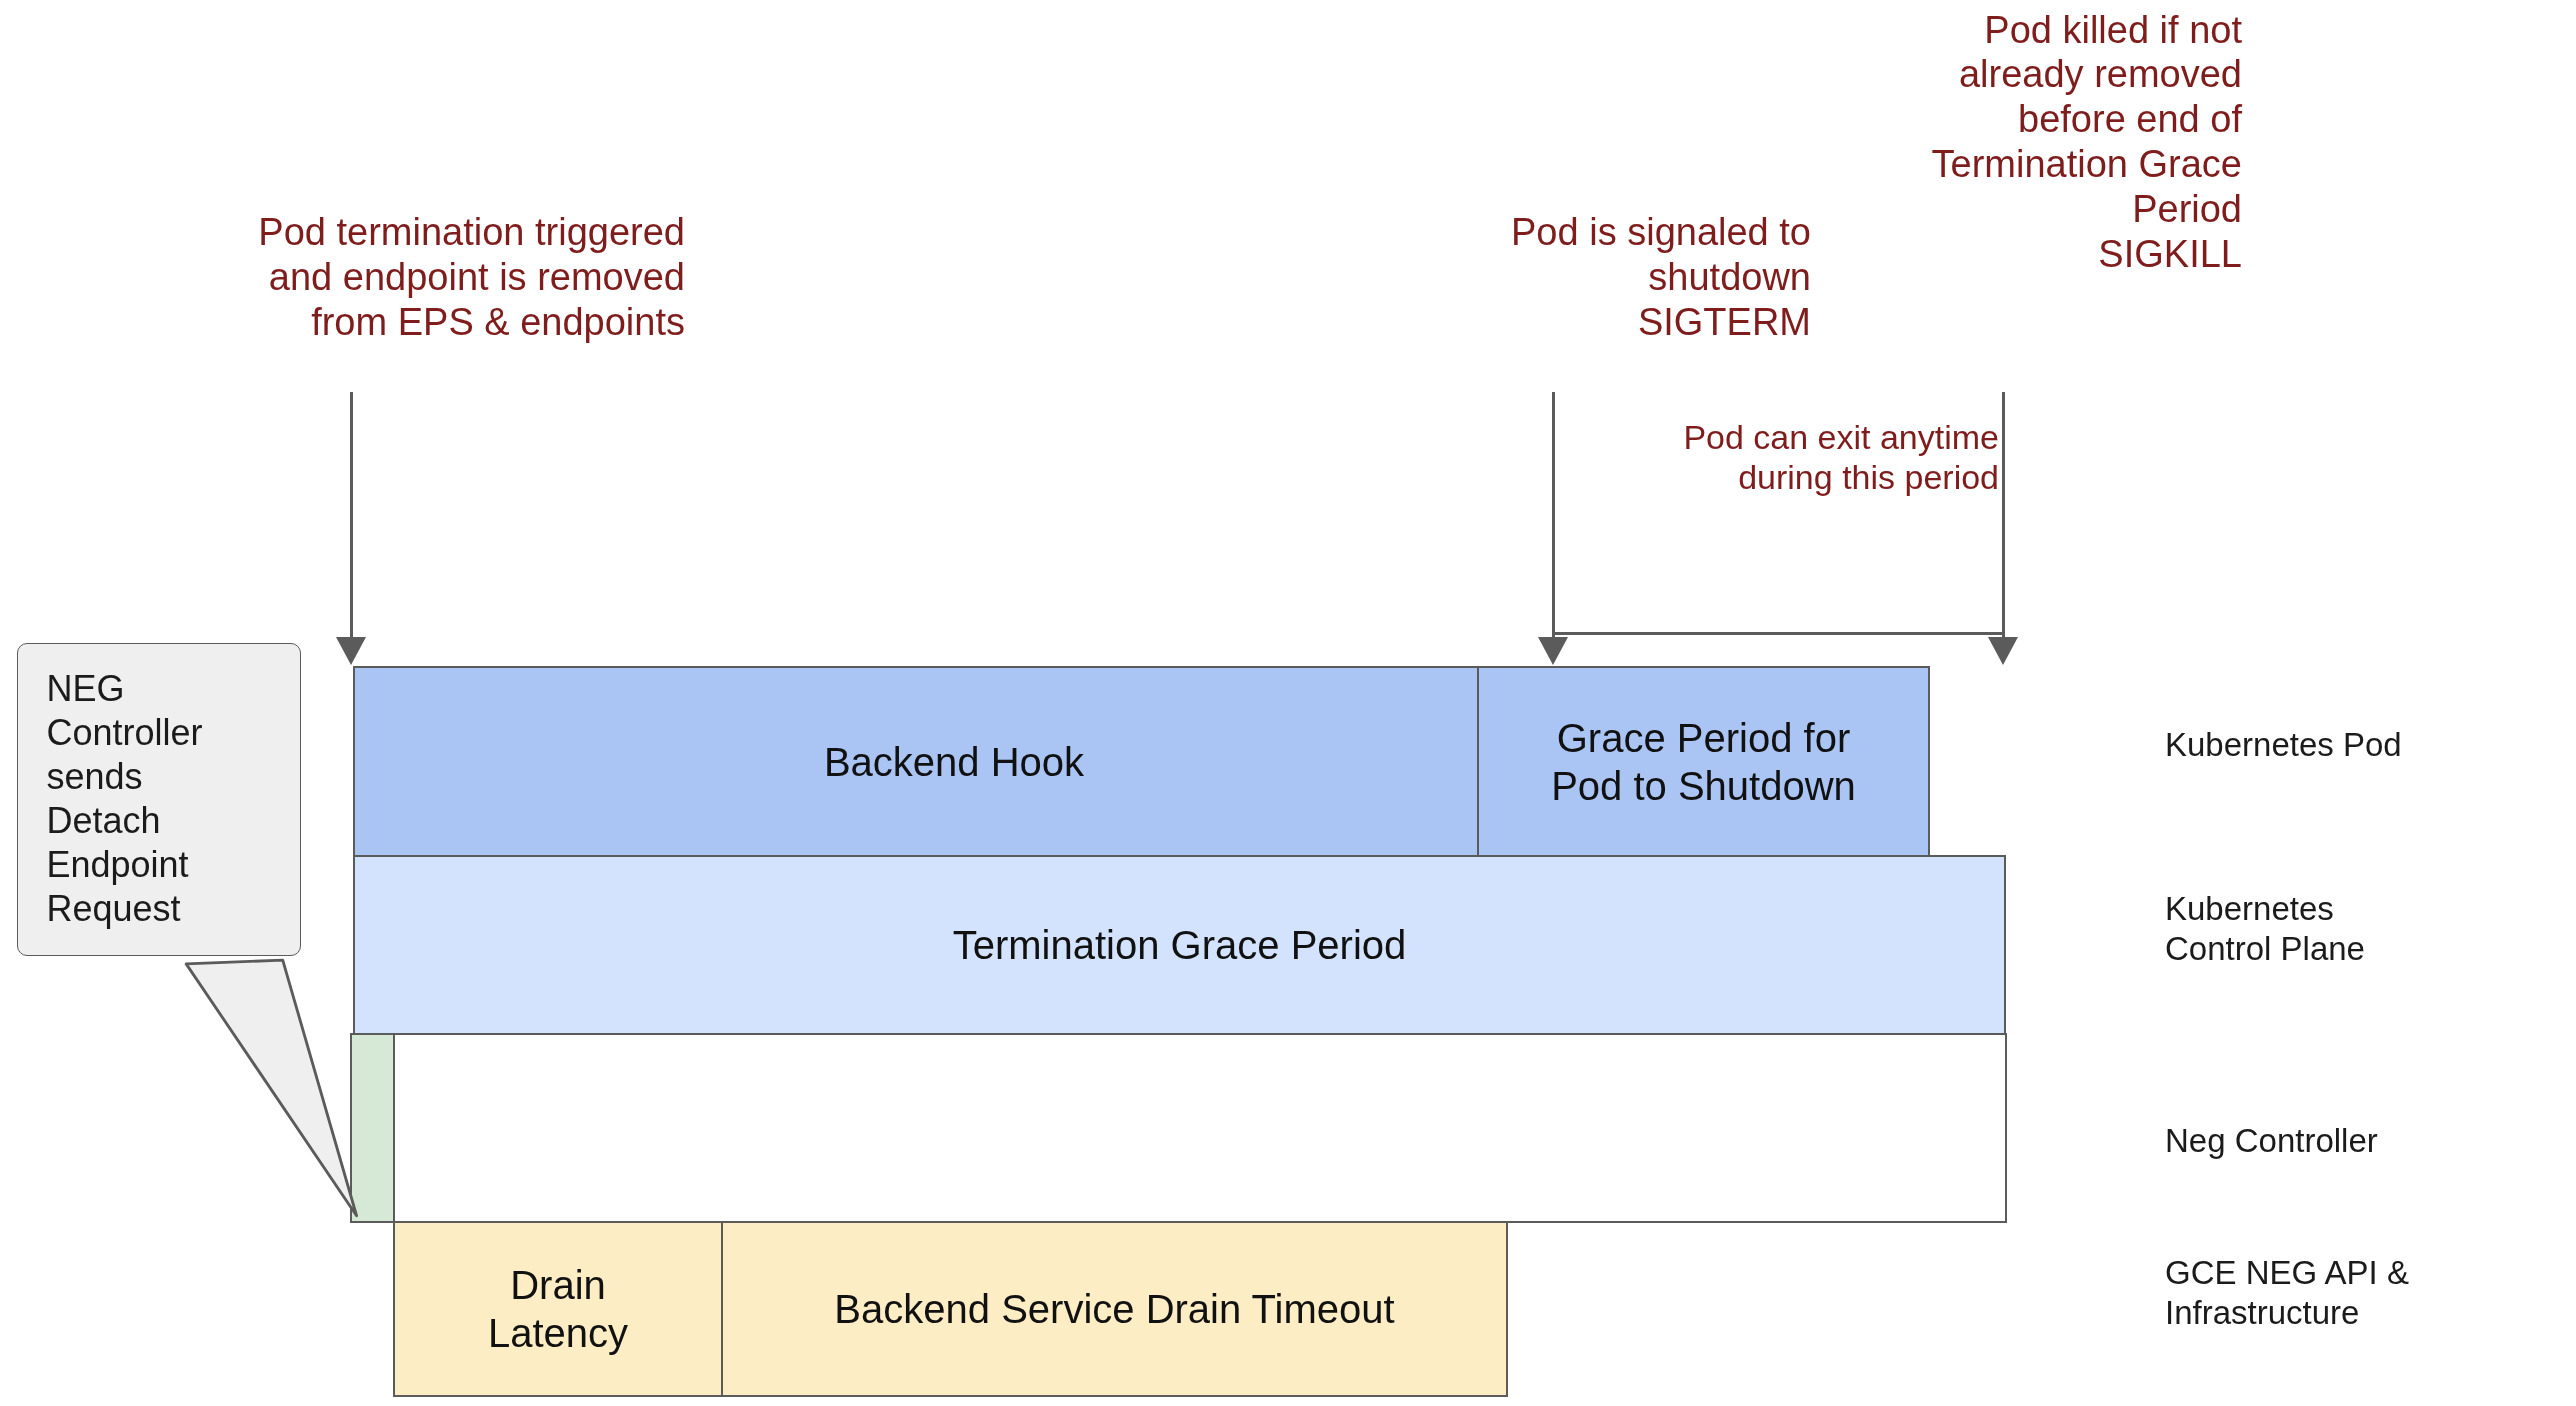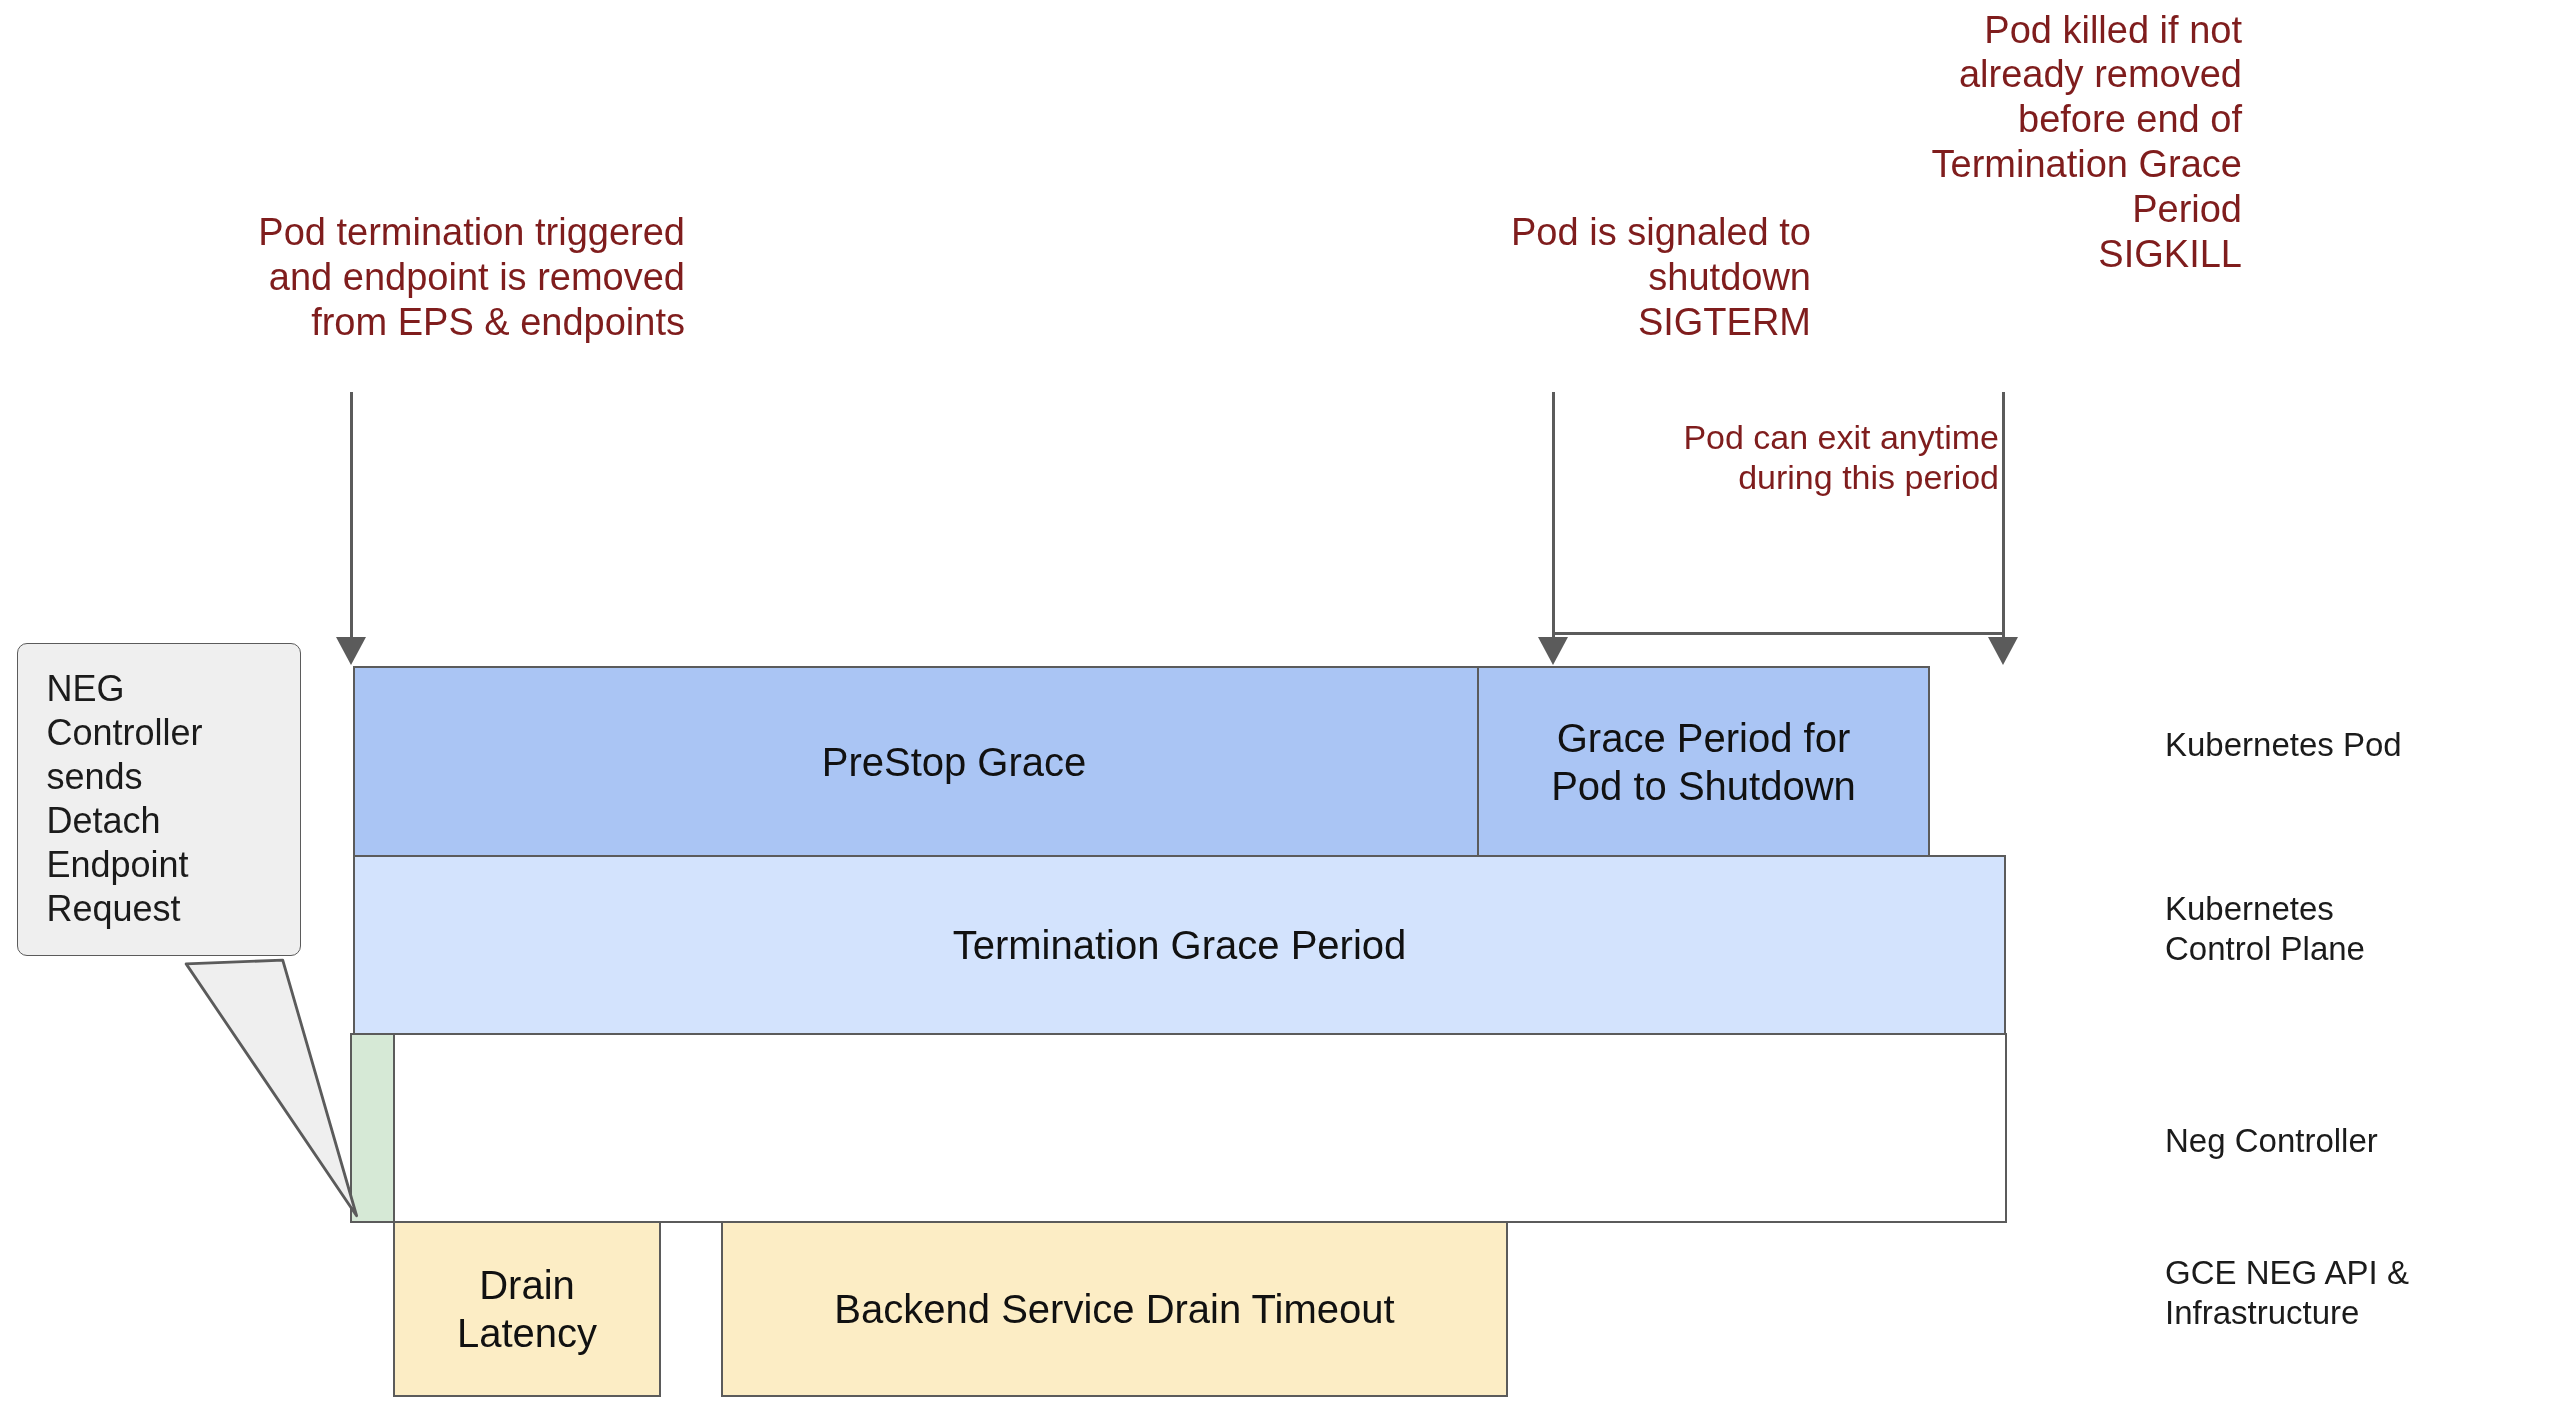--- a/index.html
+++ b/index.html
@@ -140,32 +140,32 @@
   <div class="head" style="left:336px; top:637px;"></div>
 
   <div class="shaft" style="left:1552px; top:392px; height:248px;"></div>
   <div class="head" style="left:1538px; top:637px;"></div>
 
   <div class="shaft" style="left:2002px; top:392px; height:248px;"></div>
   <div class="head" style="left:1988px; top:637px;"></div>
 
   <div class="connector" style="left:1554px; top:632px; width:449px;"></div>
 
-  <div class="bar bar-prestop" style="left:353px; top:666px; width:1202px; height:192px;">PreStop Grace</div>
+  <div class="bar bar-prestop" style="left:353px; top:666px; width:1202px; height:192px;">Backend Hook</div>
 
   <div class="bar bar-grace" style="left:1477px; top:666px; width:453px; height:192px;">Grace Period for
 Pod to Shutdown</div>
 
   <div class="bar bar-tgp" style="left:353px; top:855px; width:1653px; height:180px;">Termination Grace Period</div>
 
   <div class="bar bar-neg" style="left:350px; top:1033px; width:45px; height:190px;"></div>
 
   <div class="bar bar-blank" style="left:393px; top:1033px; width:1614px; height:190px;"></div>
 
-  <div class="bar bar-drain" style="left:393px; top:1221px; width:268px; height:176px;">Drain
+  <div class="bar bar-drain" style="left:393px; top:1221px; width:330px; height:176px;">Drain
 Latency</div>
 
   <div class="bar bar-timeout" style="left:721px; top:1221px; width:787px; height:176px;">Backend Service Drain Timeout</div>
 
   <div class="legend" style="left:2165px; top:725px;">Kubernetes Pod</div>
 
   <div class="legend" style="left:2165px; top:889px;">Kubernetes
 Control Plane</div>
 
   <div class="legend" style="left:2165px; top:1121px;">Neg Controller</div>

